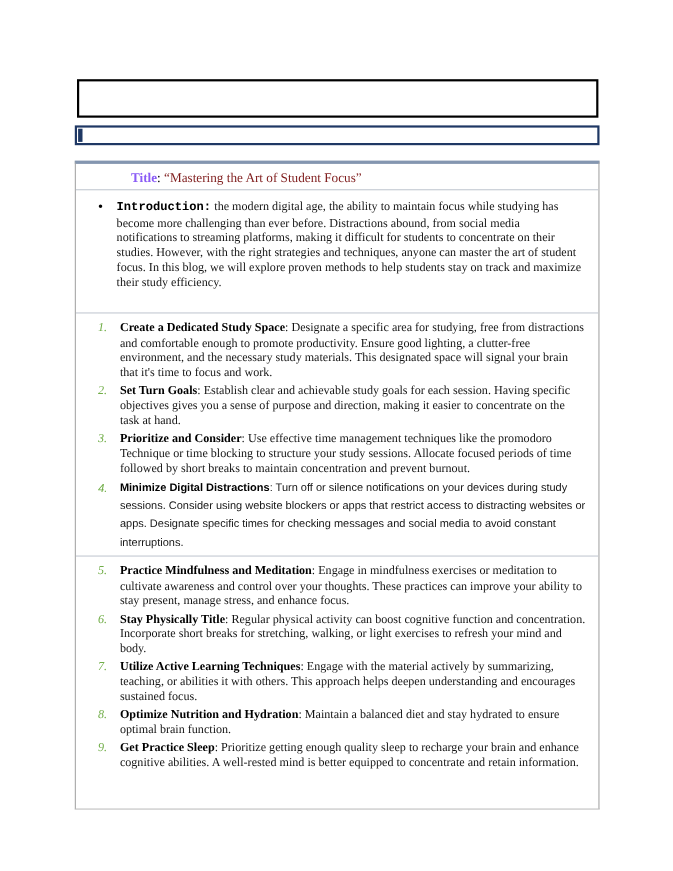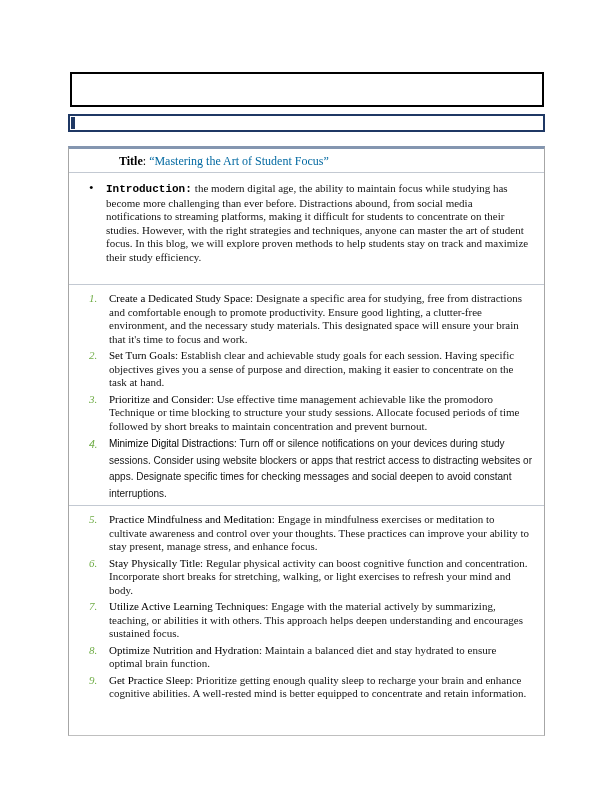--- a/index.html
+++ b/index.html
@@ -26,39 +26,39 @@
   
   .main-box {
     position:absolute; left:68px; top:146px; width:477px; height:590px;
     box-sizing:border-box; overflow:hidden; background:#ffffff;
     border-top:3px solid #8496B0;
     border-left:1px solid #A6A6A6; border-right:1px solid #A6A6A6;
     border-bottom:1px solid #BFBFBF;
   }
 
   .title-row { height:23px; box-sizing:border-box; padding:5px 10px 0 50px; font-size:12px; white-space:nowrap; }
-  .t-label { font-weight:bold; color:#000000; }
+  .t-label { font-weight:bold; color:#8b5cf6; }
   .t-sep { color:#000000; }
-  .t-value { color:#0369a1; }
+  .t-value { color:#7f1d1d; }
 
   .section { border-top:1px solid #C3C9D2; }
 
   .intro-row { height:112px; box-sizing:border-box; padding:9px 14px 0 0; }
   .hang { position:relative; padding-left:37px; font-size:11px; line-height:13.5px; }
   .bullet { position:absolute; left:20px; top:-1px; font-size:13px; color:#000000; }
   .intro-head { font-family:Liberation Mono, monospace; font-weight:bold; font-size:11px; color:#000000; }
   .intro-text { margin-left:3px; }
 
   .group { box-sizing:border-box; padding:7px 12px 0 0; }
   .group1 { height:221px; }
   .group2 { height:231px; }
 
   .item { position:relative; padding-left:40px; font-size:11px; line-height:13.5px; margin-bottom:3px; color:#151515; }
   .item .num { position:absolute; left:20px; top:0; color:#70AD47; font-style:italic; }
-  .item .lead { font-weight:normal; color:#000000;text-align:right; }
+  .item .lead { font-weight:bold; color:#000000;text-align:right; }
   .item.sans-item { font-family:"Liberation Sans", sans-serif; font-size:10px; line-height:16.5px; }
   .item.sans-item .num { font-size:10.5px; }
 </style>
 </head>
 <body>
 
 <div class="page">
 
   <div class="box-empty"></div>
 
@@ -72,33 +72,33 @@
 
     <div class="intro-row section">
       <div class="hang">
         <span class="bullet">•</span><span class="intro-head">Introduction:</span><span class="intro-text">the modern digital age, the ability to maintain focus while studying has become more challenging than ever before. Distractions abound, from social media notifications to streaming platforms, making it difficult for students to concentrate on their studies. However, with the right strategies and techniques, anyone can master the art of student focus. In this blog, we will explore proven methods to help students stay on track and maximize their study efficiency.</span>
       </div>
     </div>
 
     <div class="group group1 section">
 
         <div class="item">
-          <span class="num">1.</span><span class="lead">Create a Dedicated Study Space</span><span class="body">: Designate a specific area for studying, free from distractions and comfortable enough to promote productivity. Ensure good lighting, a clutter-free environment, and the necessary study materials. This designated space will ensure your brain that it's time to focus and work.</span>
+          <span class="num">1.</span><span class="lead">Create a Dedicated Study Space</span><span class="body">: Designate a specific area for studying, free from distractions and comfortable enough to promote productivity. Ensure good lighting, a clutter-free environment, and the necessary study materials. This designated space will signal your brain that it's time to focus and work.</span>
         </div>
 
         <div class="item">
           <span class="num">2.</span><span class="lead">Set Turn Goals</span><span class="body">: Establish clear and achievable study goals for each session.  Having specific objectives gives you a sense of purpose and direction, making it easier to concentrate on the task at hand.</span>
         </div>
 
         <div class="item">
-          <span class="num">3.</span><span class="lead">Prioritize and Consider</span><span class="body">: Use effective time management achievable like the promodoro Technique or time blocking to structure your study sessions. Allocate focused periods of time followed by short breaks to maintain concentration and prevent burnout.</span>
+          <span class="num">3.</span><span class="lead">Prioritize and Consider</span><span class="body">: Use effective time management techniques like the promodoro Technique or time blocking to structure your study sessions. Allocate focused periods of time followed by short breaks to maintain concentration and prevent burnout.</span>
         </div>
 
         <div class="item sans-item">
-          <span class="num">4.</span><span class="lead">Minimize Digital Distractions</span><span class="body">: Turn off or silence notifications on your devices during study sessions. Consider using website blockers or apps that restrict access to distracting websites or apps. Designate specific times for checking messages and social deepen to avoid constant interruptions.</span>
+          <span class="num">4.</span><span class="lead">Minimize Digital Distractions</span><span class="body">: Turn off or silence notifications on your devices during study sessions. Consider using website blockers or apps that restrict access to distracting websites or apps. Designate specific times for checking messages and social media to avoid constant interruptions.</span>
         </div>
       </div>
 
     <div class="group group2 section">
 
         <div class="item">
           <span class="num">5.</span><span class="lead">Practice Mindfulness and Meditation</span><span class="body">: Engage in mindfulness exercises or meditation to cultivate awareness and control over your thoughts. These practices can improve your ability to stay present, manage stress, and enhance focus.</span>
         </div>
 
         <div class="item">

